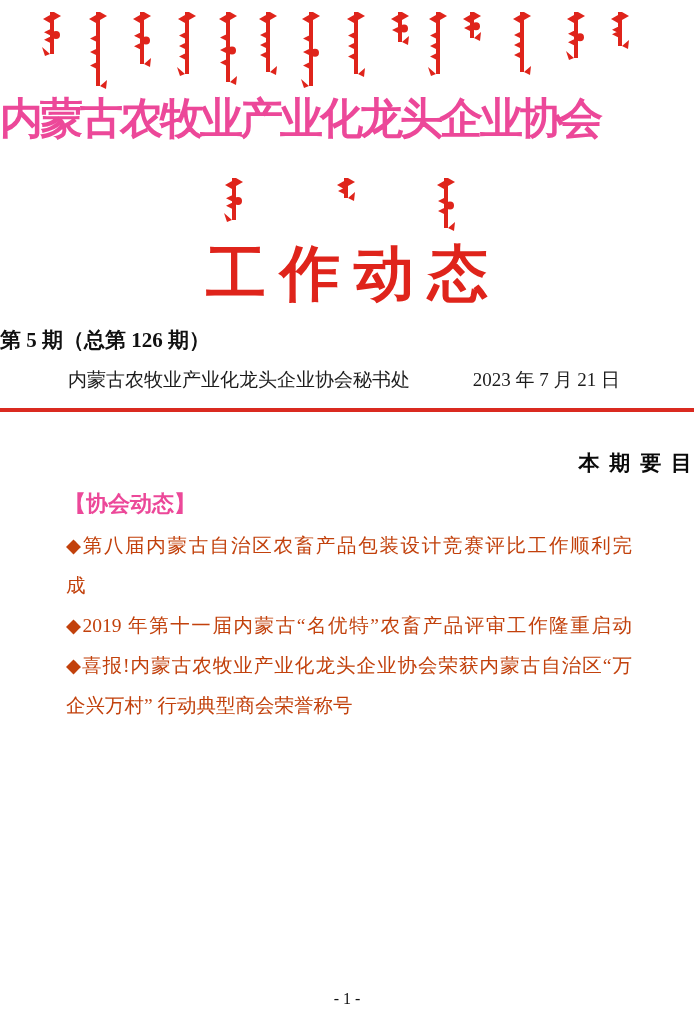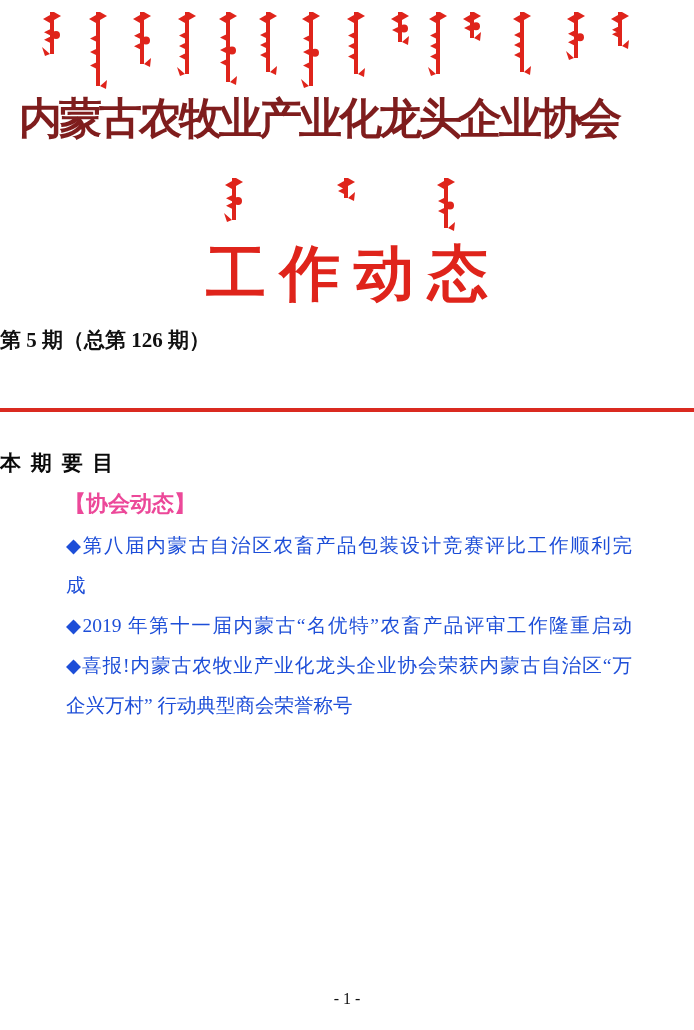--- a/index.html
+++ b/index.html
@@ -10,23 +10,22 @@
     overflow:hidden;
     font-family:"Liberation Serif","DejaVu Serif",serif;
     color:#222;
   }
   
   .mongol-row{position:absolute;left:0;display:block;}
   #mongol-top{top:12px;left:30px;width:634px;height:96px;}
   #mongol-mid{top:178px;left:0;width:694px;height:54px;}
   .org-title{
     position:absolute;top:90px;left:0;width:638px;
-    text-align:center;
     font-size:43px;font-weight:bold;letter-spacing:-3px;
-    color:#7f1d1d;
+    color:#ec4899;
     white-space:nowrap;
   }
   .bulletin-title{
     position:absolute;top:234px;left:0;width:694px;
     text-align:center;
     font-size:60px;font-weight:bold;letter-spacing:14px;text-indent:14px;
     color:#df241b;
     white-space:nowrap;
   }
   .issue-line{
@@ -41,34 +40,34 @@
     font-size:19px;color:#1c1c1c;
     white-space:nowrap;
   }
   .red-rule{
     position:absolute;top:408px;left:0;width:694px;height:4px;
     background:#da2a20;
   }
   
   .toc-heading{
     position:absolute;top:449px;left:0;width:694px;
-    text-align:left;
+    text-align:right;
     font-family:"Liberation Sans","DejaVu Sans",sans-serif;
     font-size:21px;font-weight:bold;color:#0a0a0a;
     letter-spacing:2px;white-space:nowrap;
   }
   .section-heading{
     position:absolute;top:489px;left:64px;
     font-family:"Liberation Sans","DejaVu Sans",sans-serif;
     font-size:22px;font-weight:bold;color:#ec4899;
     white-space:nowrap;
   }
   .toc-list{
     position:absolute;top:526px;left:66px;width:566px;
-    font-size:19.5px;color:#1d4ed8;
+    font-size:19.5px;color:#c2410c;
   }
   .toc-line{
     height:40px;line-height:40px;
     white-space:nowrap;overflow:visible;
     text-align:justify;
   }
   .toc-line.full{text-align-last:justify;}
   .footer-pageno{
     position:absolute;top:990px;left:0;width:694px;
     text-align:center;font-size:16px;color:#111;
@@ -96,20 +95,24 @@
   <svg id="mongol-mid" class="mongol-row" viewBox="0 0 694 54">
       <path d="M232 0h4v42h-4zM236 0l7 4-7 4zM232 3l-7 4 7 4zM232 17.333333333333332l-6 3 6 3zM232 24.666666666666664l-6 3 6 3zM232 42l-8-7 3 9zM344 0h4v20h-4zM348 0l7 4-7 4zM344 3l-7 4 7 4zM344 10l-6 3 6 3zM348 20l7-6-1 9zM444 0h4v50h-4zM448 0l7 4-7 4zM444 3l-7 4 7 4zM444 20l-6 3 6 3zM444 30l-6 3 6 3zM448 50l7-6-1 9z" fill="#df241b"></path>
       <circle cx="238" cy="23.1" r="4" fill="#df241b"></circle>
       <circle cx="450" cy="27.500000000000004" r="4" fill="#df241b"></circle>
     </svg>
 
   <div class="bulletin-title">工作动态</div>
 
   <div class="issue-line">第 5 期（总第 126 期）</div>
 
+  <div class="pub-row">
+    <span>内蒙古农牧业产业化龙头企业协会秘书处</span>
+    <span>2023 年 7 月 21 日</span>
+  </div>
 
   <div class="red-rule"></div>
 
   <div class="toc-heading">本 期 要 目</div>
 
   <div class="section-heading">【协会动态】</div>
 
   <div class="toc-list">
     <div class="toc-line full">◆第八届内蒙古自治区农畜产品包装设计竞赛评比工作顺利完</div>
     <div class="toc-line">成</div>

